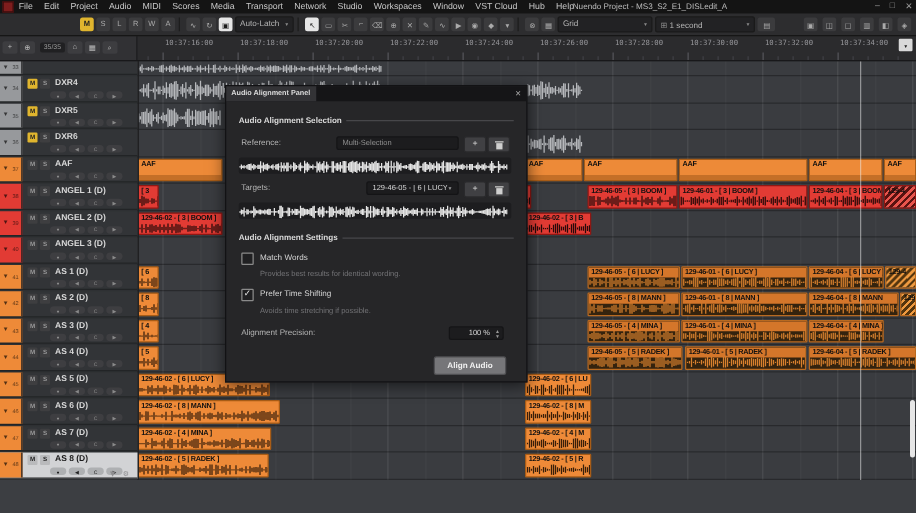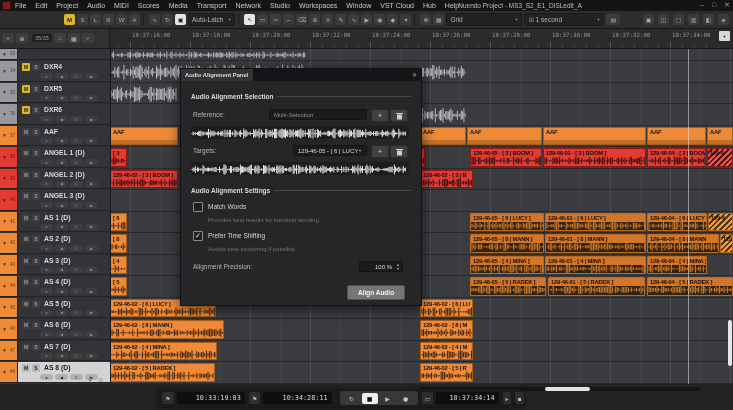--- a/index.html
+++ b/index.html
@@ -867,35 +867,13 @@
       <span class="spn">▲<br>▼</span>
     </div>
     <div id="dlg-align-btn">Align Audio</div>
   </div>
 
   <div id="mini-icons">
       <span>▼</span>
       <span>⚙</span>
     </div>
   <div id="vscroll"></div>
-  <div id="bottombar">
-    <div id="hscroll">
-        <div class="thumb"></div>
-      </div>
-    <div id="transport">
-      <div class="tc-btn">⚑</div>
-      <div class="tc-field" style="width:62px">10:33:19:03</div>
-      <div class="tc-btn">⚑</div>
-      <div class="tc-field" style="width:62px">10:34:28:11</div>
-      <div id="trans-group">
-          <div class="tr-btn">↻</div>
-          <div class="tr-btn active">■</div>
-          <div class="tr-btn">▶</div>
-          <div class="tr-btn">●</div>
-        </div>
-      <div class="tc-btn">▭</div>
-      <div class="tc-field" style="width:56px">10:37:34:14</div>
-      <div class="tc-btn" style="width:9px">▸</div>
-      <div class="tc-btn" style="width:9px">▪</div>
-    </div>
-
-  </div>
 </div>
 
 </body></html>

